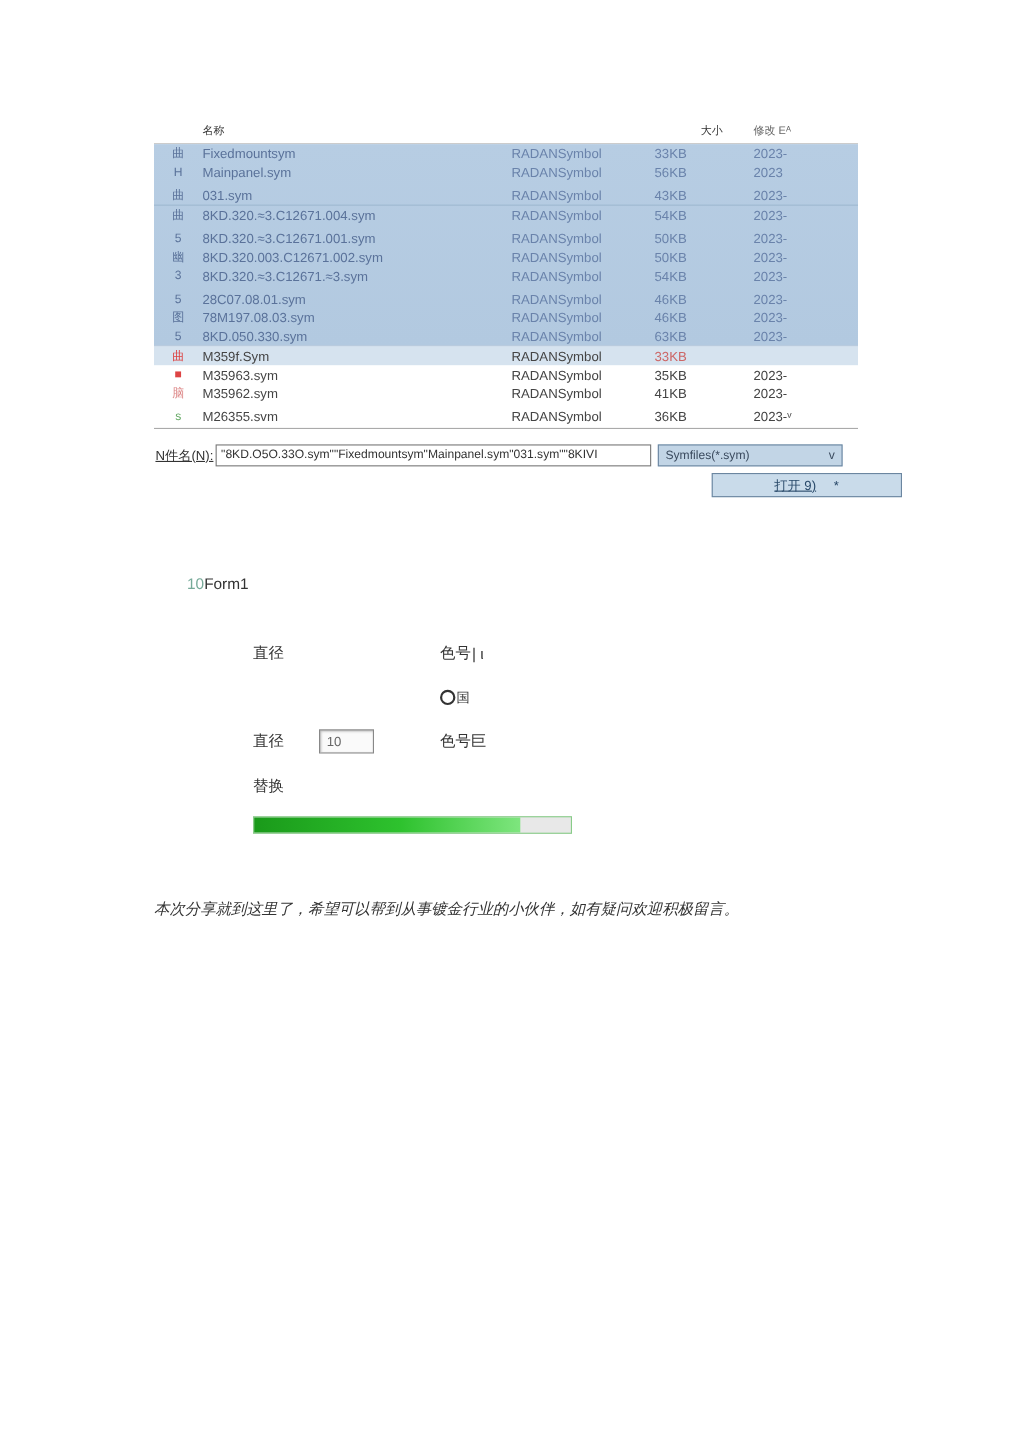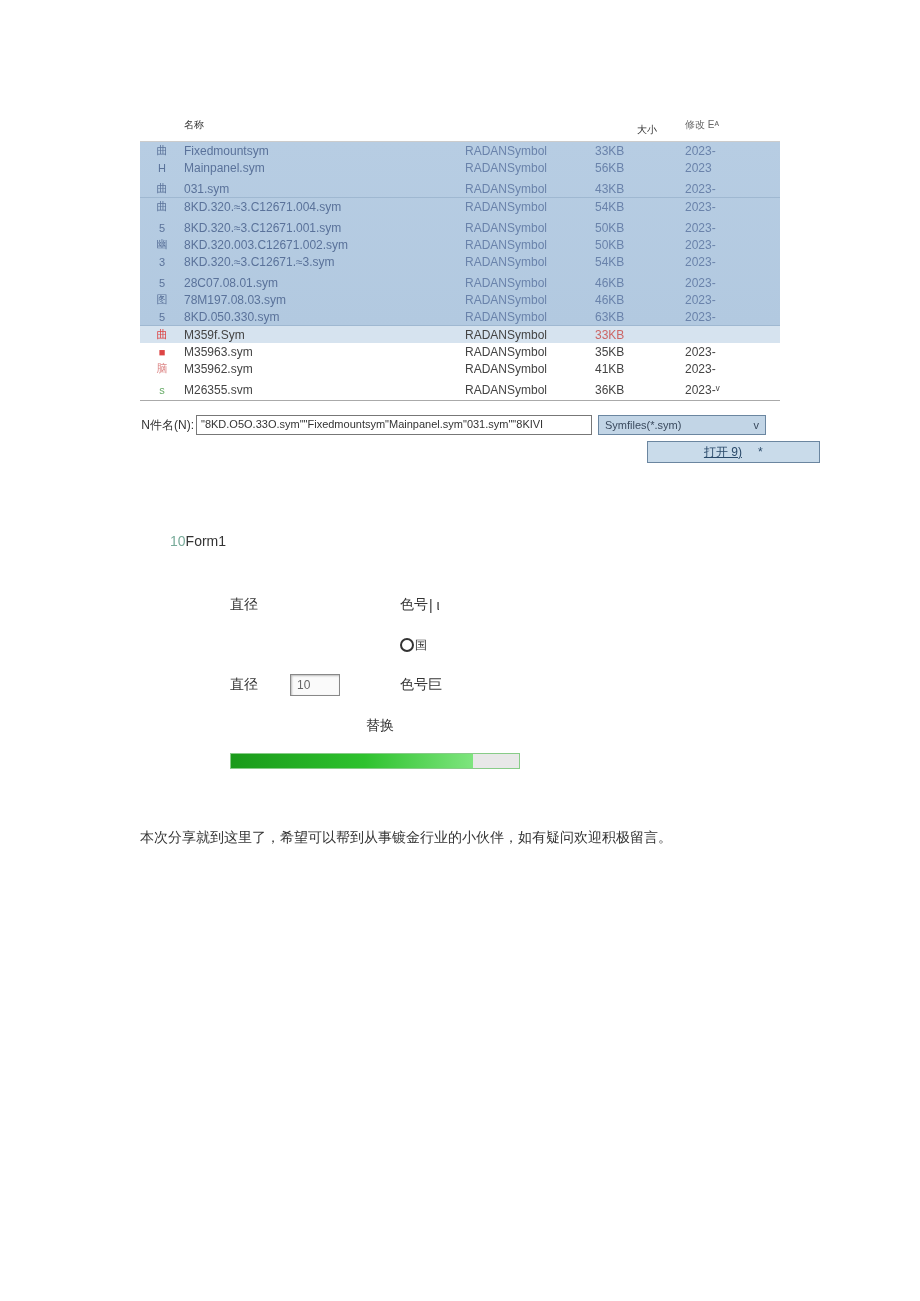--- a/index.html
+++ b/index.html
@@ -12,21 +12,21 @@
   }
   .page-pad { padding: 110px 100px 0 140px; }
   .file-list { width: 640px; }
   .flh {
     display: flex; align-items: center;
     font-size: 10px; color: #333; padding: 2px 0 4px;
     border-bottom: 1px solid #ccc;
   }
   .flh .c1 { width: 325px; padding-left: 44px; }
   .flh .c2 { width: 130px; }
-  .flh .c3 { width: 80px; text-align: right; padding-right: 18px; margin-top: 11px; }
+  .flh .c3 { width: 80px; text-align: right; padding-right: 18px; }
   .flh .c4 { width: 80px; padding-left: 10px; color:#666; }
   .sel-block {
     background: #b7cde3;
     background: linear-gradient(#b7cde3,#b2c9e0);
     border-bottom: 1px solid #9fb8d1;
   }
   .fl-row {
     display: flex; align-items: center;
     font-size: 12px; height: 17px;
     color: #5a729a;
@@ -48,21 +48,21 @@
   .orange-ico { color:#d88; }
   .blue-ico { color:#5a729a; }
   .green-ico { color:#6a6; }
   .thin-divider { height:0; border-top:1px solid #9fb8d1; }
   .row-329 { background:#d6e3ef; }
   .row-329 .fl-row { color:#444; }
   .row-329 .fl-row .sz { color:#c66; }
   .bottom-line { border-top:1px solid #aaa; margin-top:2px; }
 
   .fn-bar { display:flex; align-items:center; margin-top:14px; width:680px; }
-  .fn-bar .lbl { font-size:12px; color:#333; width:56px; text-align:right; padding-right:2px;}
+  .fn-bar .lbl { font-size:12px; color:#333; width:56px; text-align:right; padding-right:2px;text-decoration:underline;}
   .fn-bar .inp {
     flex:0 0 396px; height:20px; border:1px solid #777;
     font-size:11px; padding:2px 4px; background:#fff; color:#333;
     white-space:nowrap; overflow:hidden;
   }
   .filter {
     margin-left:6px; flex:0 0 168px; height:20px; border:1px solid #6b86a0;
     background:#c2d5e6; display:flex; align-items:center; justify-content:space-between;
     padding:0 6px; font-size:11px; color:#3a4a5e;
   }
@@ -84,31 +84,31 @@
   .frow .mid { width:110px; }
   .frow .l2 { flex:1; display:flex; align-items:center; gap:1px;}
   .numbox {
     width:50px; height:22px; border:1px solid #888; box-shadow: inset 1px 1px 2px #bbb;
     display:flex; align-items:center; padding-left:6px; font-size:12px; color:#666;
     background:#fafafa;
   }
   .circ { width:14px; height:14px; border:2px solid #333; border-radius:50%; display:inline-block;}
   .sel-file { display:flex; align-items:center; height:34px; gap:48px; font-size:13px;}
   .big10 { font-size:18px; font-family: Georgia, serif; }
-  .replace-row { display:flex; justify-content:center; margin-top:12px; font-size:14px;font-family:Liberation Mono, monospace;}
+  .replace-row { display:flex; justify-content:flex-start; margin-top:12px; font-size:14px;font-family:Liberation Mono, monospace;}
   .prog {
     margin-top:18px; width:290px; height:16px; border:1px solid #8c8;
     background:#e8e8e8; position:relative; overflow:hidden;
   }
   .prog .bar {
     position:absolute; left:0; top:0; bottom:0; width:84%;
     background: linear-gradient(90deg, #1a9a1a 0%, #2ec22e 55%, #7ee57e 100%);
   }
 
-  .closing { margin-top:56px; font-size:14px; padding-left:0px; line-height:1.8;}
+  .closing { margin-top:56px; font-size:14px; padding-left:0px; line-height:1.8;font-style:italic;}
 </style>
 </head>
 <body>
 
 <div class="page-pad">
 
   <div class="file-list">
     <div class="flh">
       <div class="c1">名称</div>
       <div class="c2"></div>

